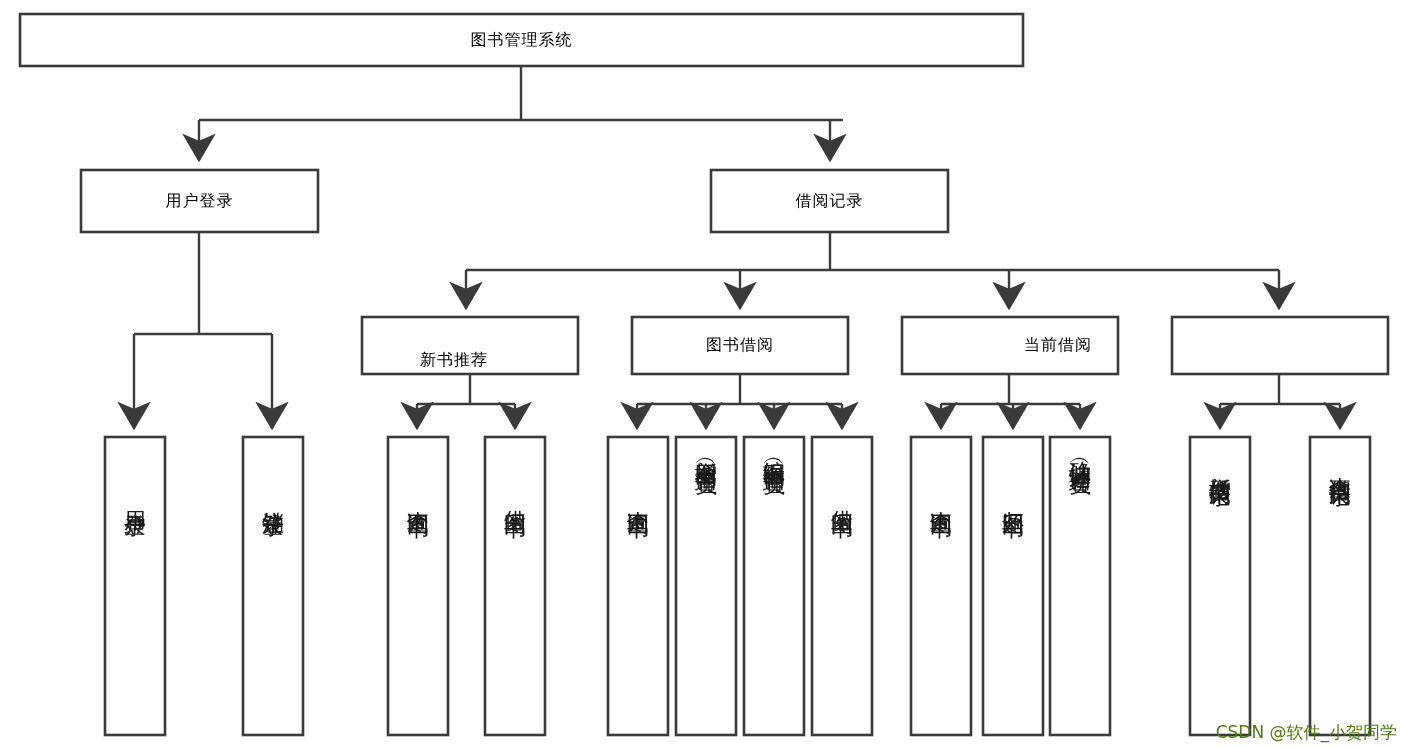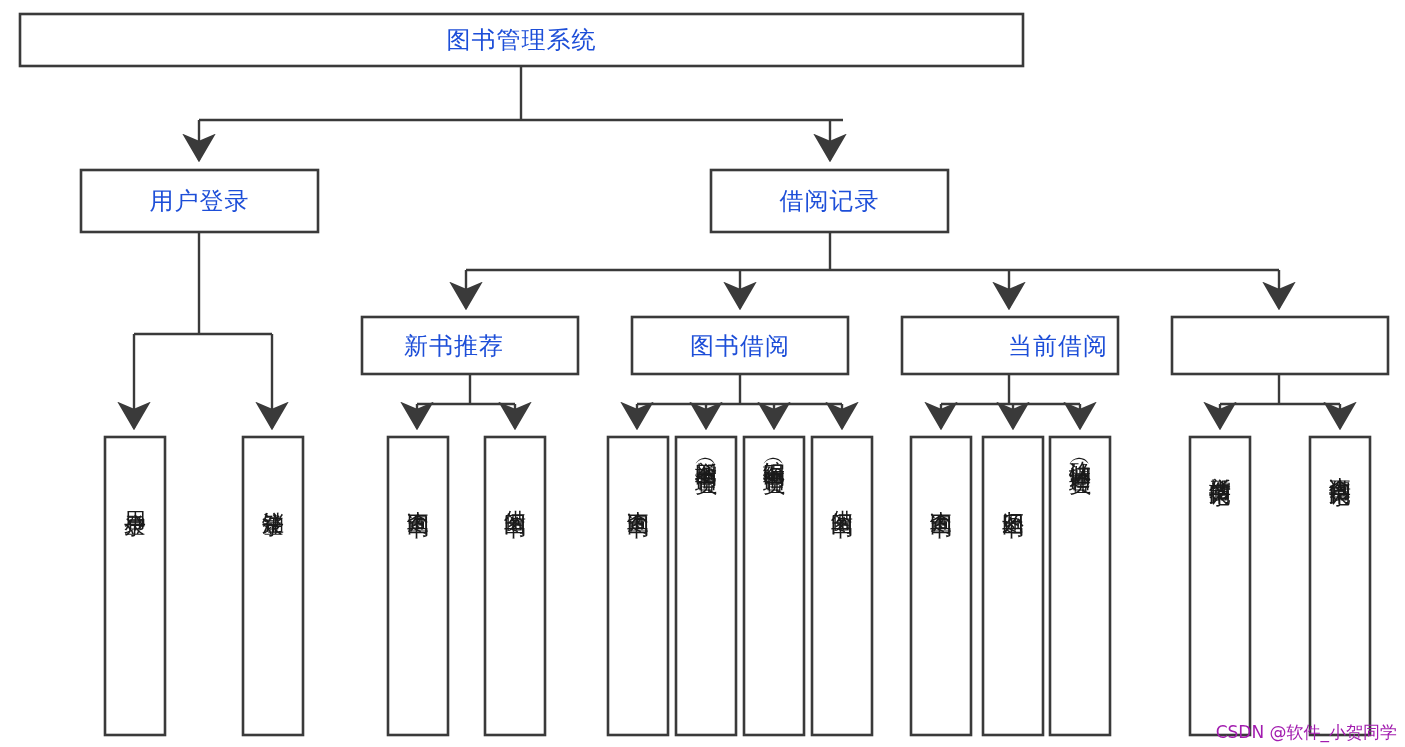--- a/index.html
+++ b/index.html
@@ -59,32 +59,32 @@
   }
   .htext-wrap {
     position: absolute;
     display: flex;
     align-items: center;
     justify-content: center;
     pointer-events: none;
   }
   .htext {
     font-family: "DejaVu Sans", "Liberation Sans", sans-serif;
-    font-size: 24px;
-    color: #1d4ed8;
+    font-size: 16px;
+    color: #000000;
     letter-spacing: 1px;
     white-space: nowrap;
   }
   #watermark {
     position: absolute;
     right: 8px;
     bottom: 3px;
     font-family: "DejaVu Sans", "Liberation Sans", sans-serif;
     font-size: 17px;
-    color: #a21caf;
+    color: #4d7c0f;
     white-space: nowrap;
     user-select: none;
     margin-top: 36px;
   }
 </style>
 </head>
 <body>
 
 <div id="diagram-root">
 
@@ -182,21 +182,21 @@
     <span class="htext">图书管理系统</span>
   </div>
 
   <div class="htext-wrap" style="left:81px; top:170px; width:237px; height:62px;">
     <span class="htext">用户登录</span>
   </div>
   <div class="htext-wrap" style="left:711px; top:170px; width:237px; height:62px;">
     <span class="htext">借阅记录</span>
   </div>
 
-  <div class="htext-wrap" style="left:362px; top:317px; width:184px; height:57px;text-align:right;">
+  <div class="htext-wrap" style="left:362px; top:332px; width:184px; height:57px;text-align:right;">
     <span class="htext">新书推荐</span>
   </div>
   <div class="htext-wrap" style="left:632px; top:317px; width:216px; height:57px;">
     <span class="htext">图书借阅</span>
   </div>
   <div class="htext-wrap" style="left:902px; top:317px; width:216px; height:57px;margin-left:48px;">
     <span class="htext">当前借阅</span>
   </div>
 
   <div class="vtext-wrap" style="left:105px; top:437px; width:60px; height:298px; padding-top:56px; box-sizing:border-box;">

